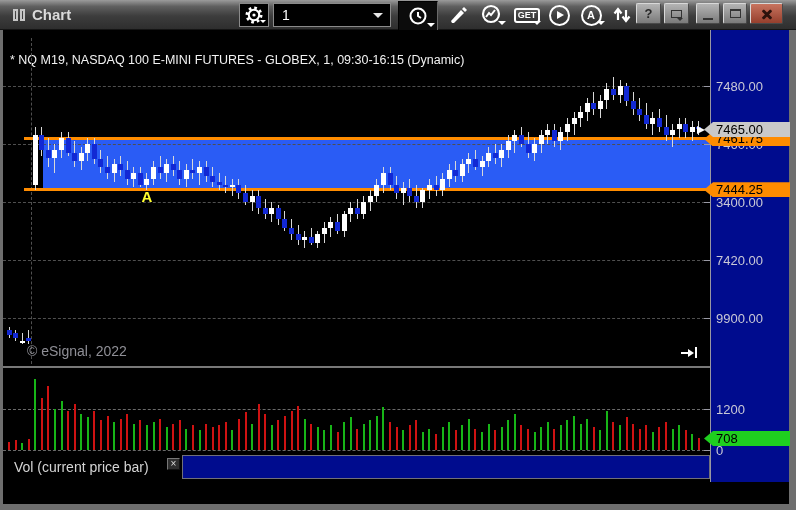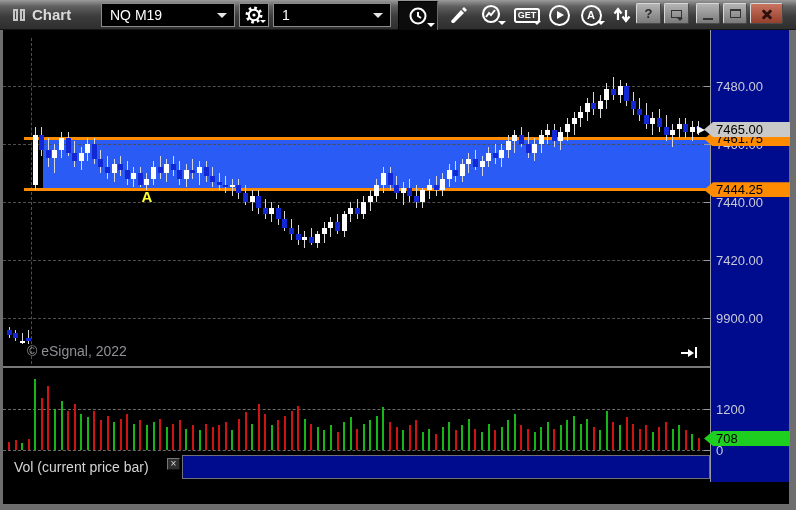--- a/index.html
+++ b/index.html
@@ -101,24 +101,20 @@
 
 <div class="window">
 
   <div class="titlebar">
     <span class="chart-ico">
         <i></i>
         <i></i>
       </span>
     <span class="win-title">Chart</span>
 
-    <div class="combo" style="left:101px;width:134px;">
-      <span>NQ M19</span>
-      <span class="caret"></span>
-    </div>
 
     <div class="tb-btn" style="left:239px;top:3px;height:24px;width:30px;background:#000;border:1px solid #8a8a8a;box-sizing:border-box;">
       <svg width="20" height="20" viewBox="0 0 20 20">
         <circle cx="10" cy="10" r="7" fill="none" stroke="#fff" stroke-width="3" stroke-dasharray="2.6 2.9"></circle>
         <circle cx="10" cy="10" r="5.2" fill="none" stroke="#fff" stroke-width="2"></circle>
         <circle cx="10" cy="10" r="1.6" fill="#fff"></circle>
       </svg>
       <span class="mini-caret" style="border-left-width:3px;border-right-width:3px;border-top-width:3px;"></span>
     </div>
 
@@ -197,20 +193,21 @@
 
   <div class="frame-left"></div>
   <div class="frame-right"></div>
   <div class="frame-bottom"></div>
 
   <div class="price-pane">
     <div class="vgrid"></div>
     <div class="zone" style="left: 40px; width: 667px; top: 109.925px; height: 49.75px; background: rgb(42, 92, 245);"></div>
     <div class="oline" style="left: 21px; width: 686px; top: 107.425px; background: rgb(255, 140, 0);"></div>
     <div class="oline" style="left: 21px; width: 686px; top: 158.175px; background: rgb(255, 140, 0);"></div>
+    <div class="pane-header">* NQ M19, NASDAQ 100 E-MINI FUTURES - GLOBEX, 1, 09:30-16:15 (Dynamic)</div>
     <div class="annot" style="left: 135.97px; top: 157.675px;">A</div>
     <div class="watermark">© eSignal, 2022</div>
     <div class="goto-end">
       <span class="ge-shaft"></span>
       <span class="ge-head"></span>
       <span class="ge-bar"></span>
     </div>
     <div class="last-arrow" style="top: 95.5px;"></div>
   <div class="hgrid" style="top: 56px;"></div>
       <div class="tickmark" style="top: 56px;"></div>
@@ -558,20 +555,20 @@
   </div>
 
 
   <div class="axis-col">
     <span class="tag" style="background: rgb(201, 201, 201); z-index: 5; top: 92px;">7465.00</span>
     <span class="tag" style="background: rgb(255, 140, 0); z-index: 4; top: 101.425px;">7461.75</span>
     <span class="tag" style="background: rgb(255, 140, 0); z-index: 4; top: 152.175px;">7444.25</span>
     <span class="tag" style="background: rgb(31, 207, 31); z-index: 4; top: 400.889px;">708</span>
   <div class="axis-label" style="top: 56px;">7480.00</div>
       <div class="axis-label" style="top: 114px;">7460.00</div>
-      <div class="axis-label" style="top: 172px;">7440.00</div>
+      <div class="axis-label" style="top: 172px;">3400.00</div>
       <div class="axis-label" style="top: 230px;">7420.00</div>
       <div class="axis-label" style="top: 288px;">9900.00</div>
       <div class="axis-label" style="top: 379px;">1200</div>
       <div class="axis-label" style="top: 420px;">0</div>
     </div>
 
 </div>
 
 </body></html>

